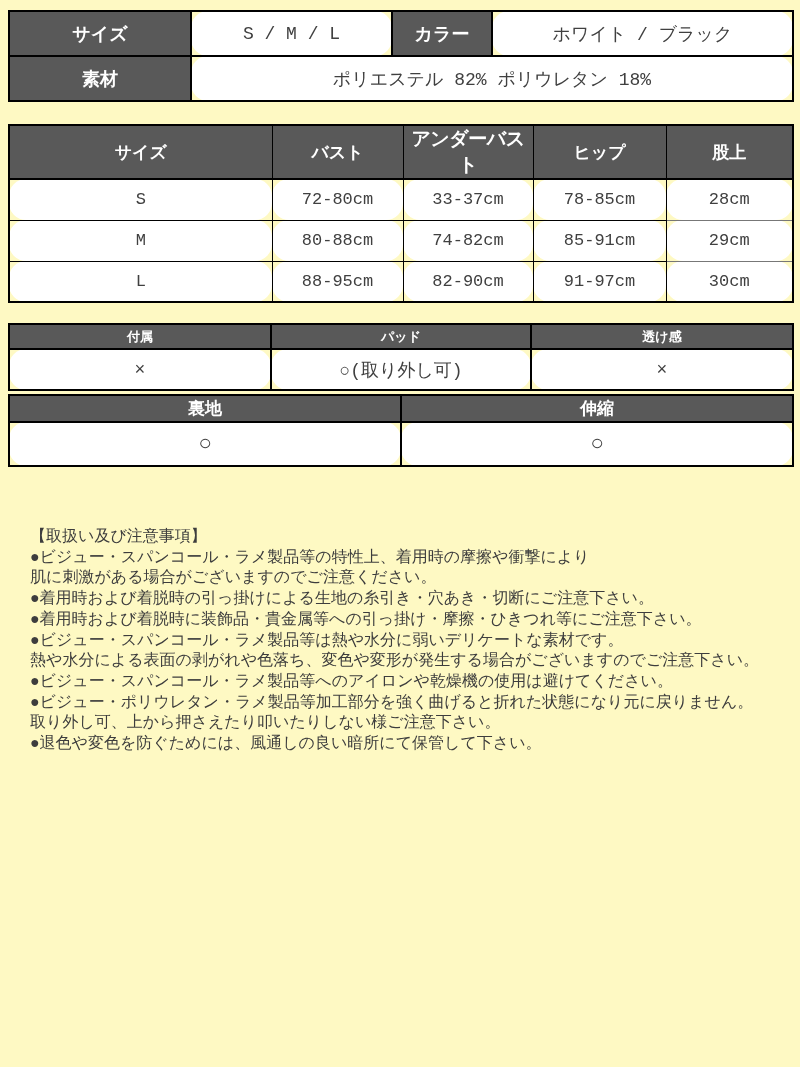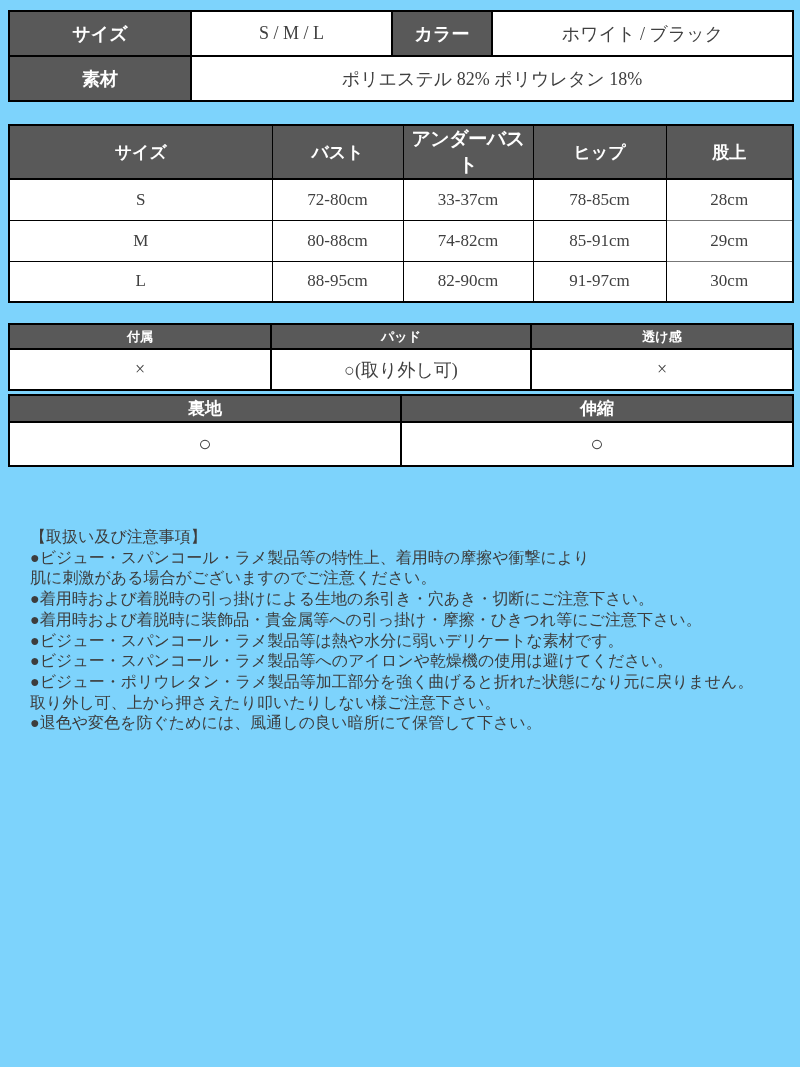--- a/index.html
+++ b/index.html
@@ -1,22 +1,22 @@
 <!DOCTYPE html>
 <html><head>
 <meta charset="utf-8">
 <style>
   * { margin: 0; padding: 0; box-sizing: border-box; }
   html, body { background: #ffffff; }
   .page {
     position: relative;
     width: 800px;
     height: 1067px;
-    background: #7dd3fc;
-    font-family: Liberation Serif, serif;
+    background: #fef9c3;
+    font-family: Liberation Mono, monospace;
     overflow: hidden;
   }
   table.tbl {
     border-collapse: collapse;
     table-layout: fixed;
     width: 784px;
     margin-left: 8px;
   }
   .tbl td {
     border: 1px solid #000;
@@ -29,20 +29,21 @@
   .hd {
     background: #595959;
     color: #ffffff;
     font-weight: bold;
     font-size: 18px;
   }
   .val {
     background: #ffffff;
     color: #404040;
     font-size: 18px;
+    border-radius: 17px;
   }
   
   .info-tbl { margin-top: 10px; }
   .info-tbl tr { height: 45px; }
   
   .size-tbl { margin-top: 22px; }
   .size-tbl tr.hrow { height: 28px; }
   .size-tbl tr.drow { height: 41px; }
   .size-tbl .hd { font-size: 17px; }
   .size-tbl .hd.condensed { font-size: 19px; letter-spacing: -0.5px; }
@@ -174,19 +175,20 @@
   </tbody>
     </table>
 
   <div class="notes">
     <div>【取扱い及び注意事項】</div>
     <div>●ビジュー・スパンコール・ラメ製品等の特性上、着用時の摩擦や衝撃により</div>
     <div>肌に刺激がある場合がございますのでご注意ください。</div>
     <div>●着用時および着脱時の引っ掛けによる生地の糸引き・穴あき・切断にご注意下さい。</div>
     <div>●着用時および着脱時に装飾品・貴金属等への引っ掛け・摩擦・ひきつれ等にご注意下さい。</div>
     <div>●ビジュー・スパンコール・ラメ製品等は熱や水分に弱いデリケートな素材です。</div>
+    <div>熱や水分による表面の剥がれや色落ち、変色や変形が発生する場合がございますのでご注意下さい。</div>
     <div>●ビジュー・スパンコール・ラメ製品等へのアイロンや乾燥機の使用は避けてください。</div>
     <div>●ビジュー・ポリウレタン・ラメ製品等加工部分を強く曲げると折れた状態になり元に戻りません。</div>
     <div>取り外し可、上から押さえたり叩いたりしない様ご注意下さい。</div>
     <div>●退色や変色を防ぐためには、風通しの良い暗所にて保管して下さい。</div>
   </div>
 
 </div>
 
 </body></html>

